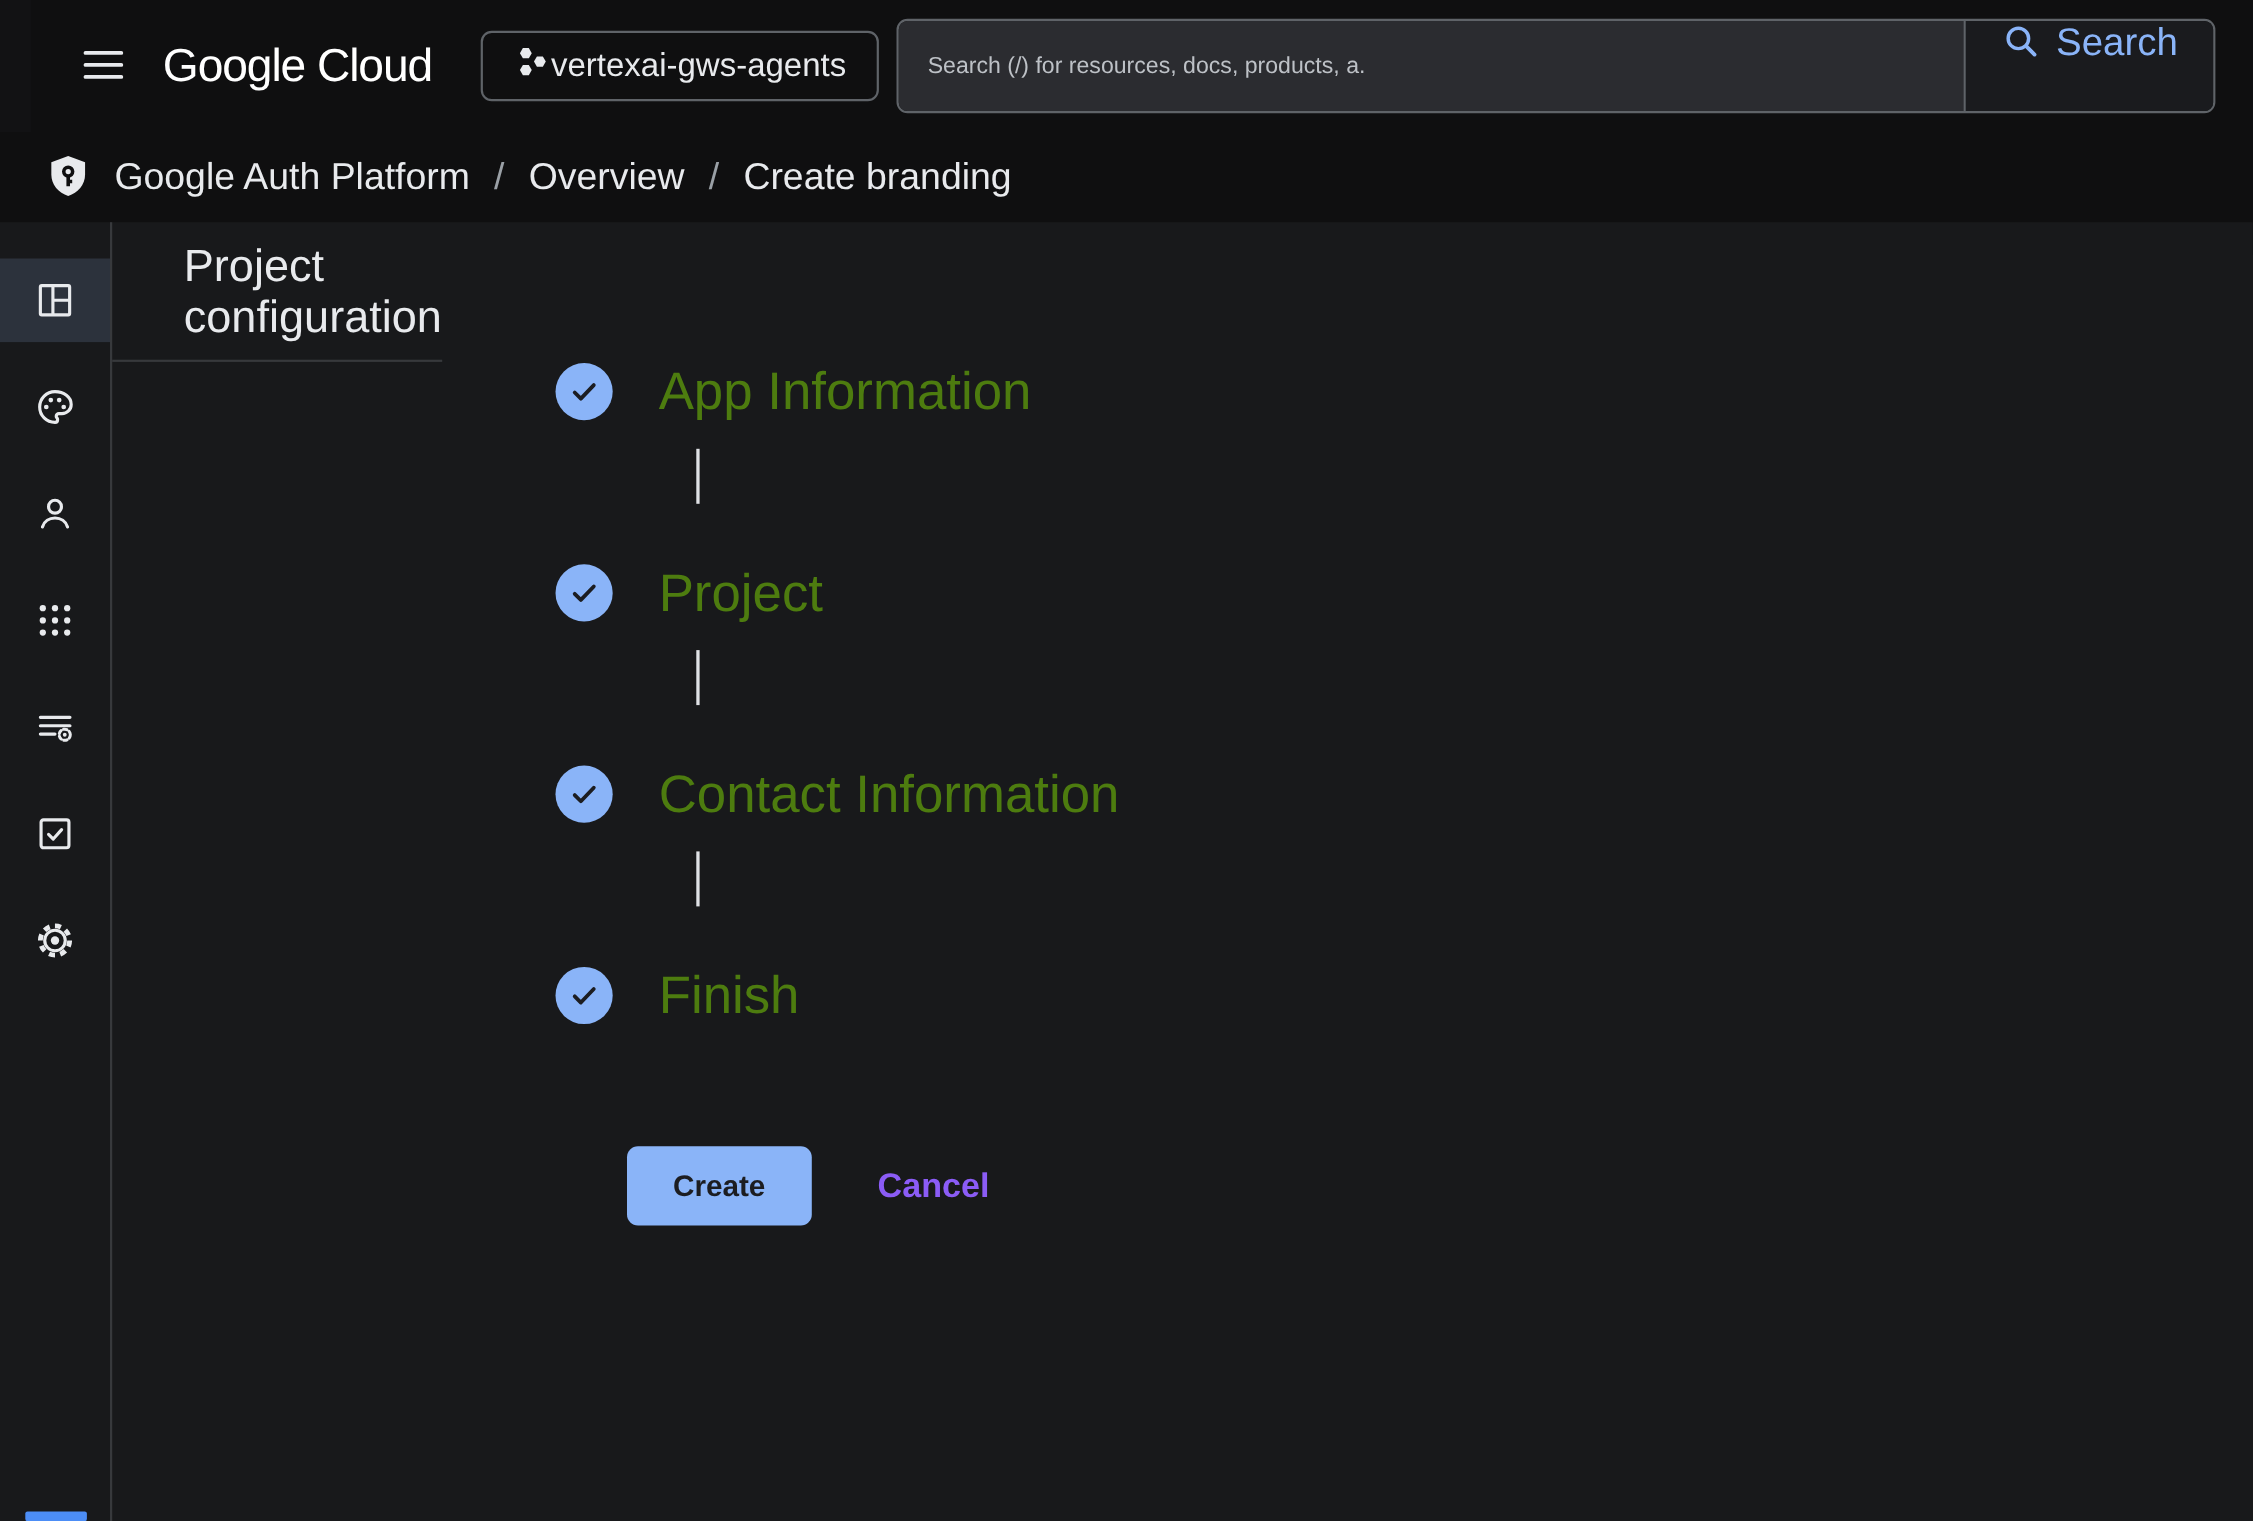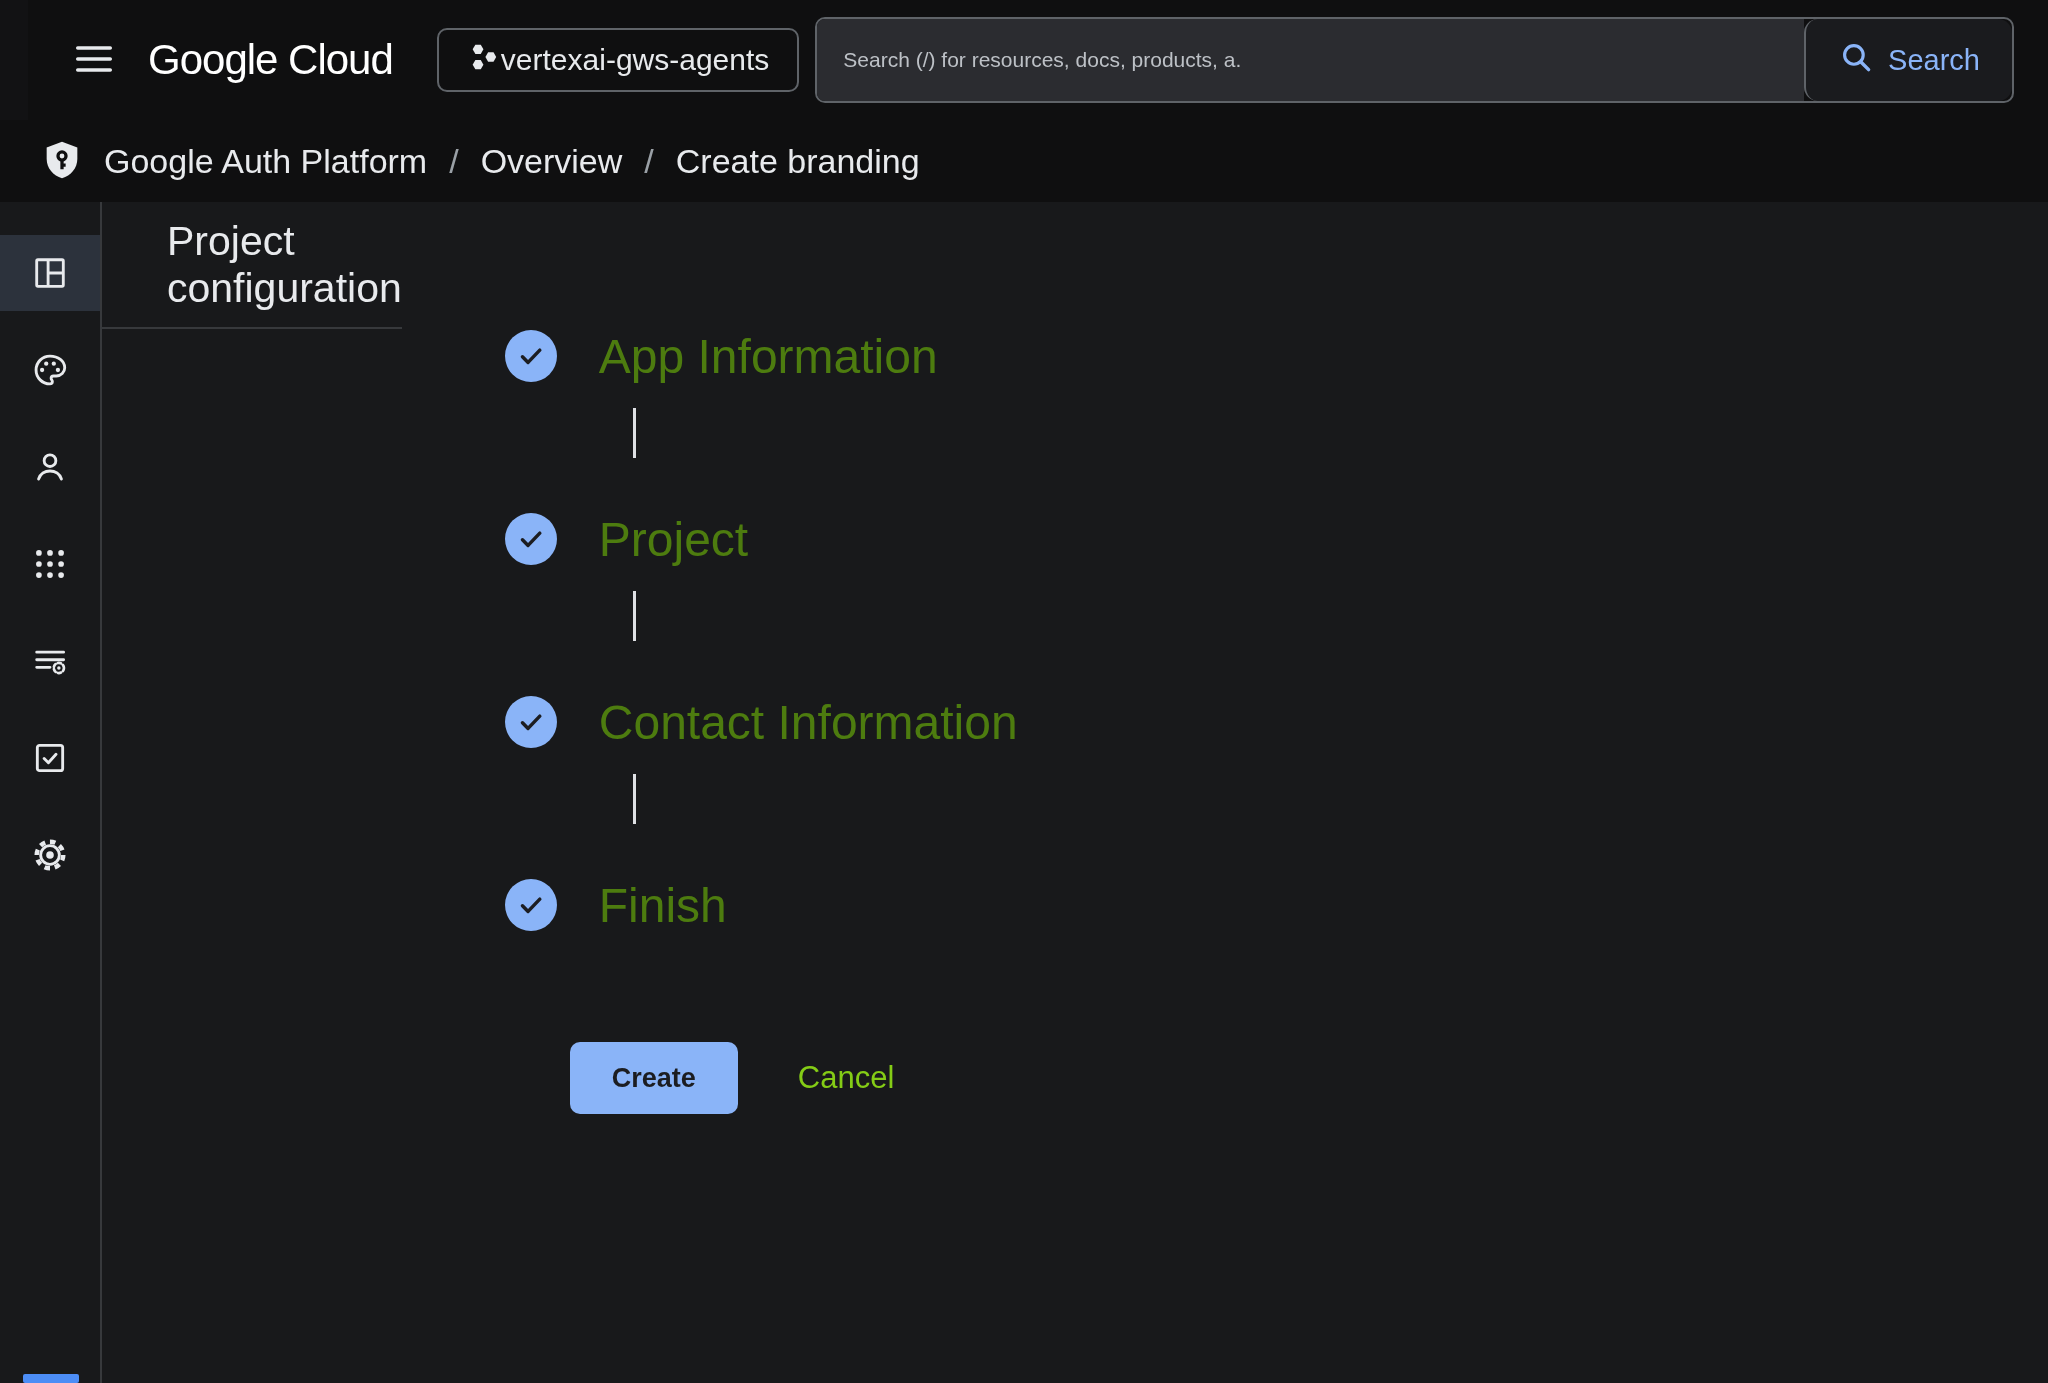--- a/index.html
+++ b/index.html
@@ -63,29 +63,28 @@
     border: none;
     outline: none;
     color: #bdc1c6;
     font-size: 21px;
     font-family: inherit;
     padding: 0 26px;
   }
   .search-input::placeholder { color: #bdc1c6; opacity: 1; }
   .search-button {
     display: flex;
-    align-items: center;
+    align-items: flex-start;
     gap: 14px;
     padding: 0 32px;
     border-left: 2px solid #5f6368;
     color: var(--accent, #8ab4f8);
-    font-size: 29px;
+    font-size: 35px;
     font-weight: 500;
     background: #1a1b1e;
-    border-radius: 14px;
   }
 
   
   .breadcrumb {
     height: 82px;
     flex: 0 0 82px;
     display: flex;
     align-items: center;
     padding-left: 38px;
     background: #0f0f10;
@@ -156,23 +155,23 @@
     background: var(--accent, #8ab4f8);
     color: #1c1d21;
     font-size: 27px;
     font-weight: 700;
     display: flex; align-items: center; justify-content: center;
   }
   .cancel-button {
     margin-left: 40px;
     height: 72px;
     padding: 0 20px;
-    color: #84cc16;
+    color: #8b5cf6;
     font-size: 31px;
-    font-weight: 400;
+    font-weight: 700;
     display: flex; align-items: center; justify-content: center; text-align: center;
   }
 
   .scrollbar-thumb {
     position: absolute;
     left: 23px; bottom: 0;
     width: 56px; height: 9px;
     background: var(--focus-blue, #4c8df6);
     border-radius: 2px;
   }

